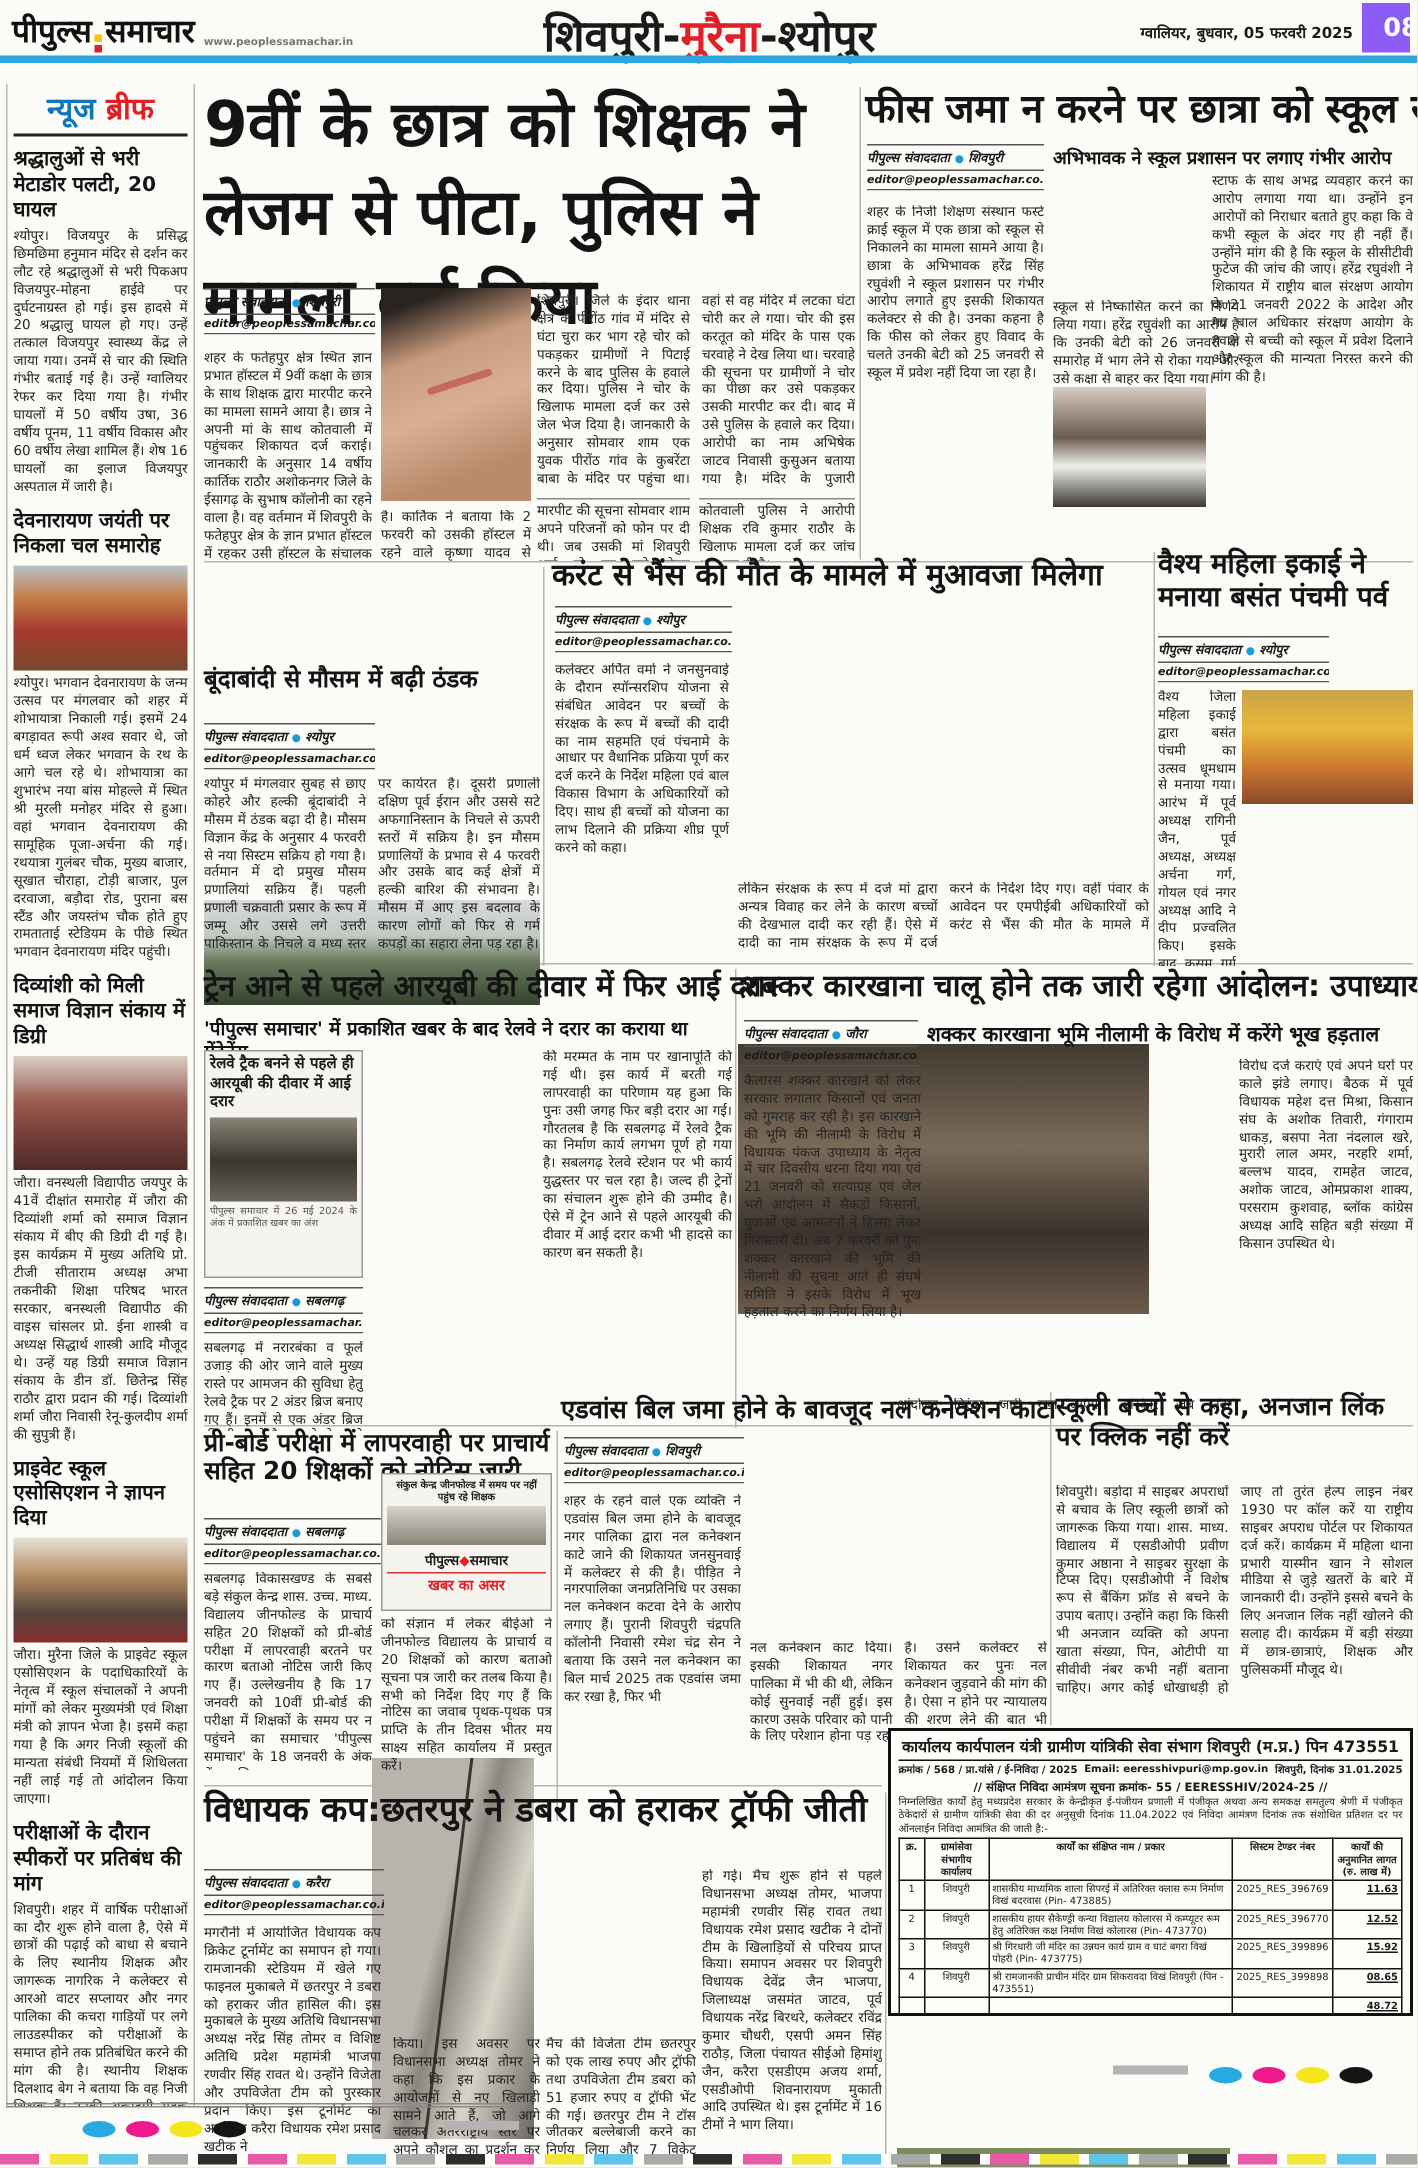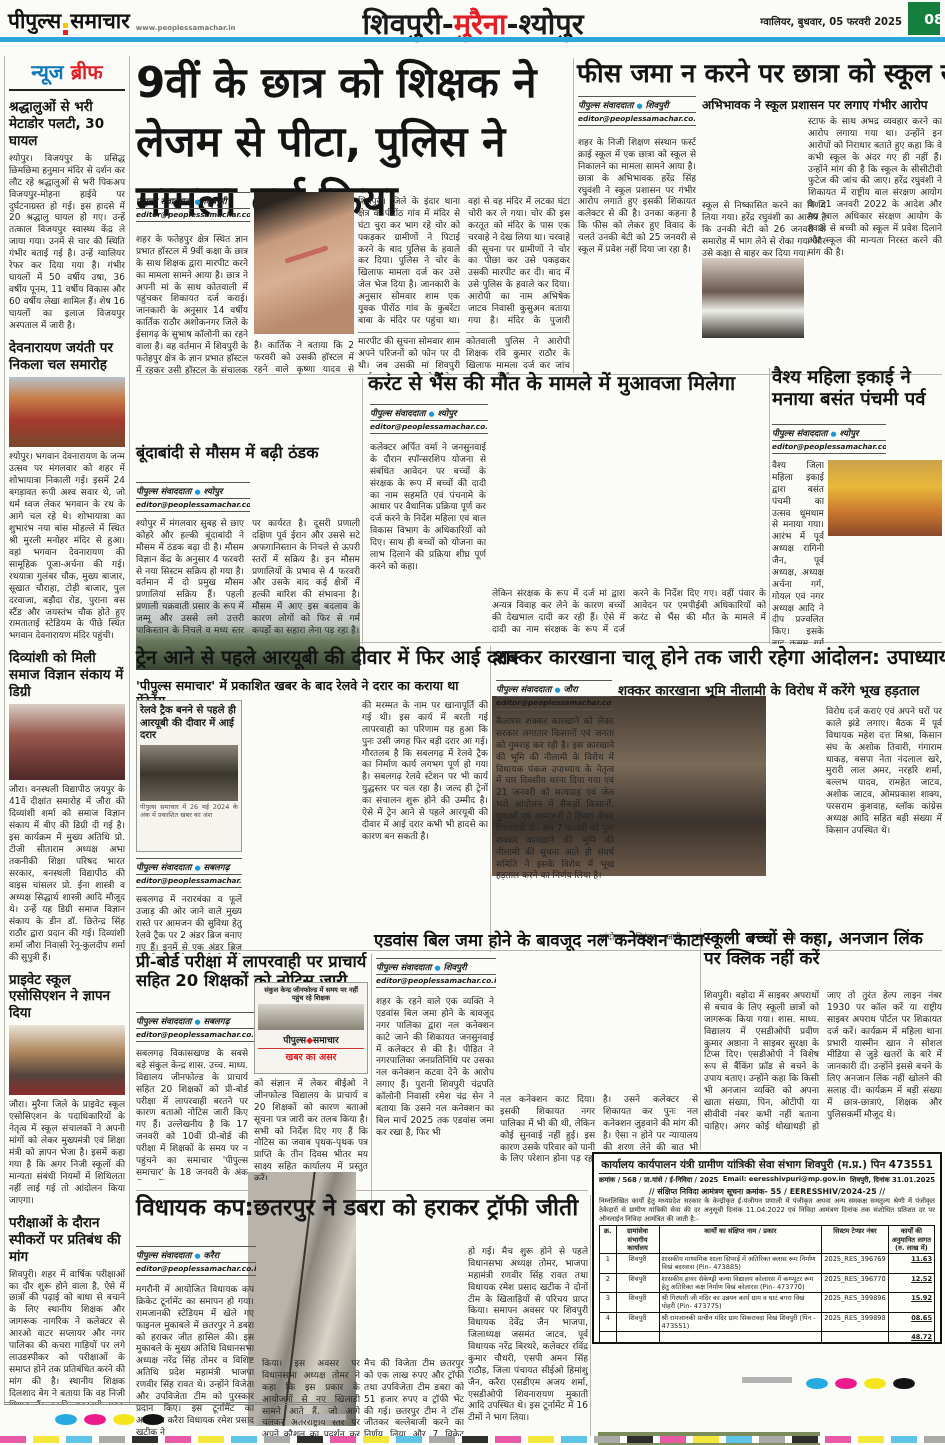--- a/index.html
+++ b/index.html
@@ -19,21 +19,21 @@
   .cont-mark { border-top:1px solid #888; padding-top:3px; }
   
   .logo-row { display:flex; align-items:flex-end; gap:6px; }
   .logo-text { font-size:21px; font-weight:800; color:#111; white-space:nowrap; }
   .logo-colon { display:inline-flex; flex-direction:column; gap:2px; margin:0 2px; vertical-align:baseline; }
   .logo-colon i { display:block; width:5px; height:5px; }
   .site { font-size:7px; color:#777; font-weight:700; padding-bottom:3px; }
   .masthead-center { text-align:center; font-size:29px; font-weight:800; white-space:nowrap; }
   .masthead-center .red { color:#e01f26; }
   .dateline { font-size:10px; font-weight:700; text-align:right; white-space:nowrap; }
-  .pagebox { background:#15803d; color:#fff; font-size:14px; font-weight:800; display:flex; align-items:center; justify-content:center;padding-left:20px; }
+  .pagebox { background:#8b5cf6; color:#fff; font-size:17px; font-weight:800; display:flex; align-items:center; justify-content:center;padding-left:20px; }
   .blue-bar { position:absolute; left:0; top:37px; width:945px; height:5px; background:#2ba7dd; }
   
   #sidebar { position:absolute; left:4px; top:56px; width:126px; height:1348px; border-left:1px solid #b8b5ad; border-right:1px solid #b8b5ad; padding:2px 4px 0 4px; overflow:hidden; }
   .brief-title { text-align:center; font-size:20px; font-weight:800; border-bottom:2px solid #222; padding-bottom:4px; margin-bottom:6px; }
   .brief-title .blue { color:#0e76bc; }
   .brief-title .red { color:#e01f26; }
   .brief-head { font-size:13.5px; font-weight:800; line-height:1.25; margin:7px 0 4px; color:#141414; }
   .brief-body { font-size:9px; line-height:1.33; text-align:justify; color:#242424; }
   .brief-photo { width:100%; margin:2px 0 4px; }
   
@@ -100,21 +100,21 @@
   <div class="abs pagebox" style="left:908px; top:2px; width:32px; height:33px;">08</div>
   <div class="blue-bar"></div>
 
   <div id="sidebar">
     <div class="brief-title">
       <span class="blue">न्यूज</span>
       <span class="red">ब्रीफ</span>
     </div>
 
     <div>
-      <div class="brief-head">श्रद्धालुओं से भरी मेटाडोर पलटी, 30 घायल</div>
+      <div class="brief-head">श्रद्धालुओं से भरी मेटाडोर पलटी, 20 घायल</div>
       <div class="brief-body">श्योपुर। विजयपुर के प्रसिद्ध छिमछिमा हनुमान मंदिर से दर्शन कर लौट रहे श्रद्धालुओं से भरी पिकअप विजयपुर-मोहना हाईवे पर दुर्घटनाग्रस्त हो गई। इस हादसे में 20 श्रद्धालु घायल हो गए। उन्हें तत्काल विजयपुर स्वास्थ्य केंद्र ले जाया गया। उनमें से चार की स्थिति गंभीर बताई गई है। उन्हें ग्वालियर रेफर कर दिया गया है। गंभीर घायलों में 50 वर्षीय उषा, 36 वर्षीय पूनम, 11 वर्षीय विकास और 60 वर्षीय लेखा शामिल हैं। शेष 16 घायलों का इलाज विजयपुर अस्पताल में जारी है।</div>
     </div>
 
     <div>
       <div class="brief-head">देवनारायण जयंती पर निकला चल समारोह</div>
       <div class="photo brief-photo ph-procession" style="height:70px;"></div>
       <div class="brief-body">श्योपुर। भगवान देवनारायण के जन्म उत्सव पर मंगलवार को शहर में शोभायात्रा निकाली गई। इसमें 24 बगड़ावत रूपी अश्व सवार थे, जो धर्म ध्वज लेकर भगवान के रथ के आगे चल रहे थे। शोभायात्रा का शुभारंभ नया बांस मोहल्ले में स्थित श्री मुरली मनोहर मंदिर से हुआ। वहां भगवान देवनारायण की सामूहिक पूजा-अर्चना की गई। रथयात्रा गुलंबर चौक, मुख्य बाजार, सूखात चौराहा, टोड़ी बाजार, पुल दरवाजा, बड़ौदा रोड, पुराना बस स्टैंड और जयस्तंभ चौक होते हुए रामताताई स्टेडियम के पीछे स्थित भगवान देवनारायण मंदिर पहुंची।</div>
     </div>
 
     <div>

